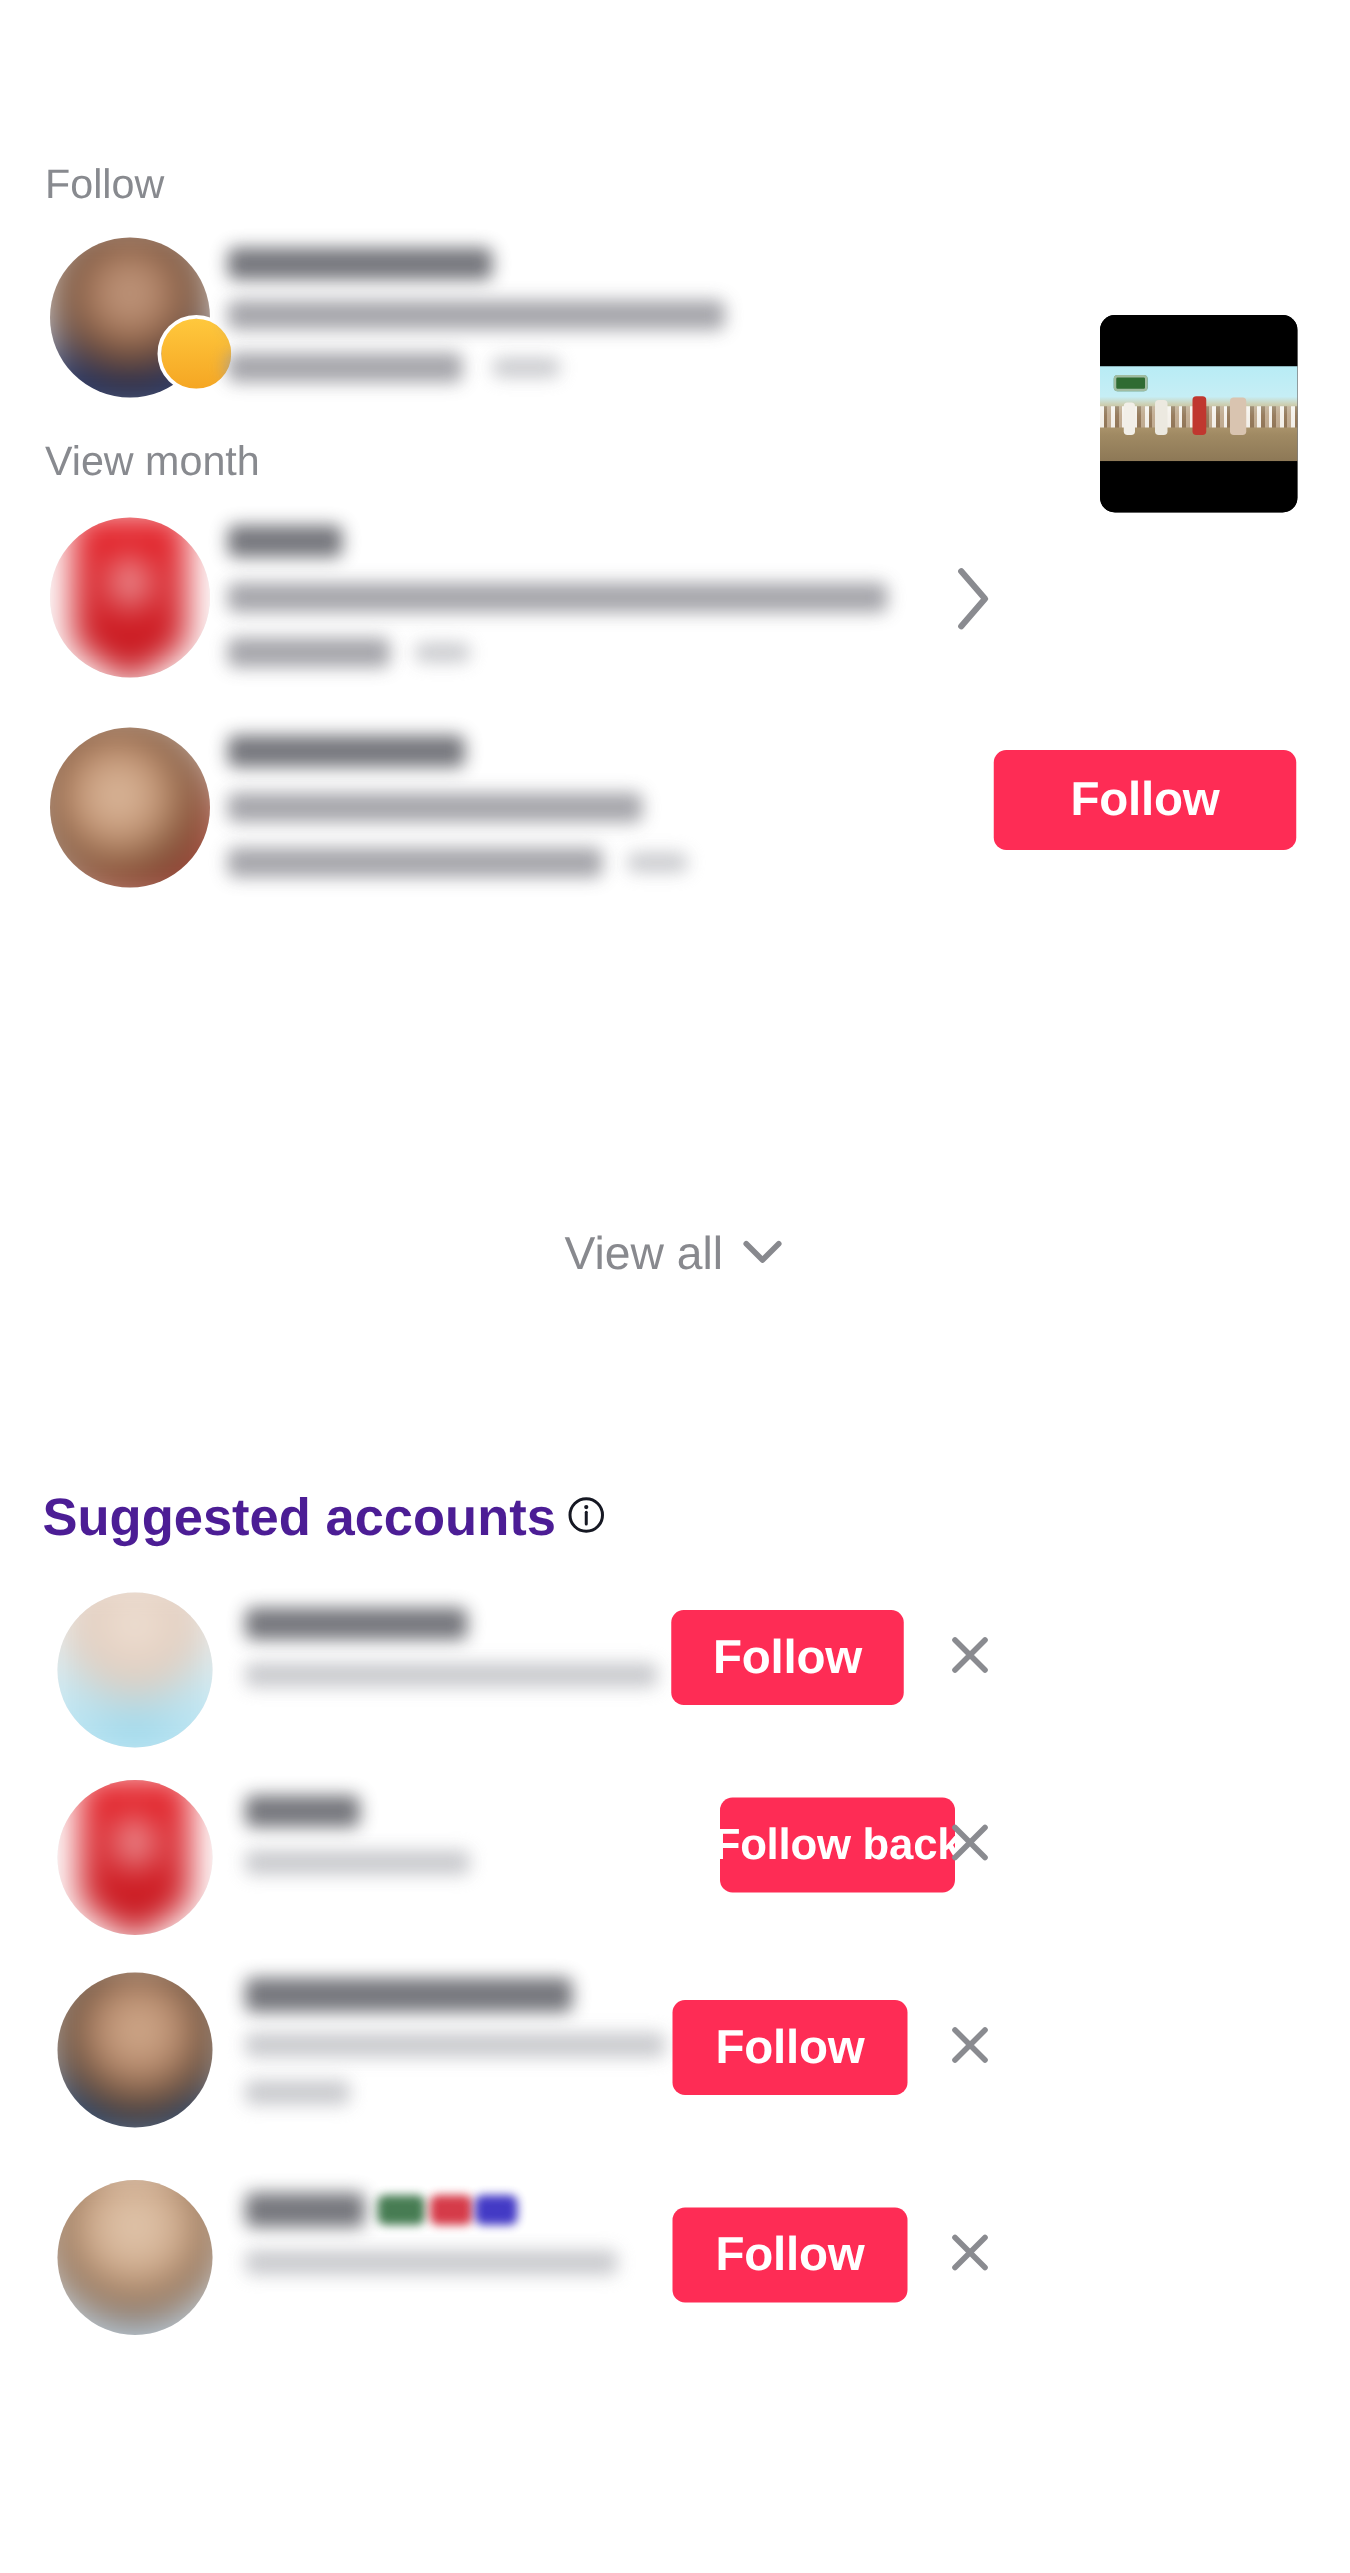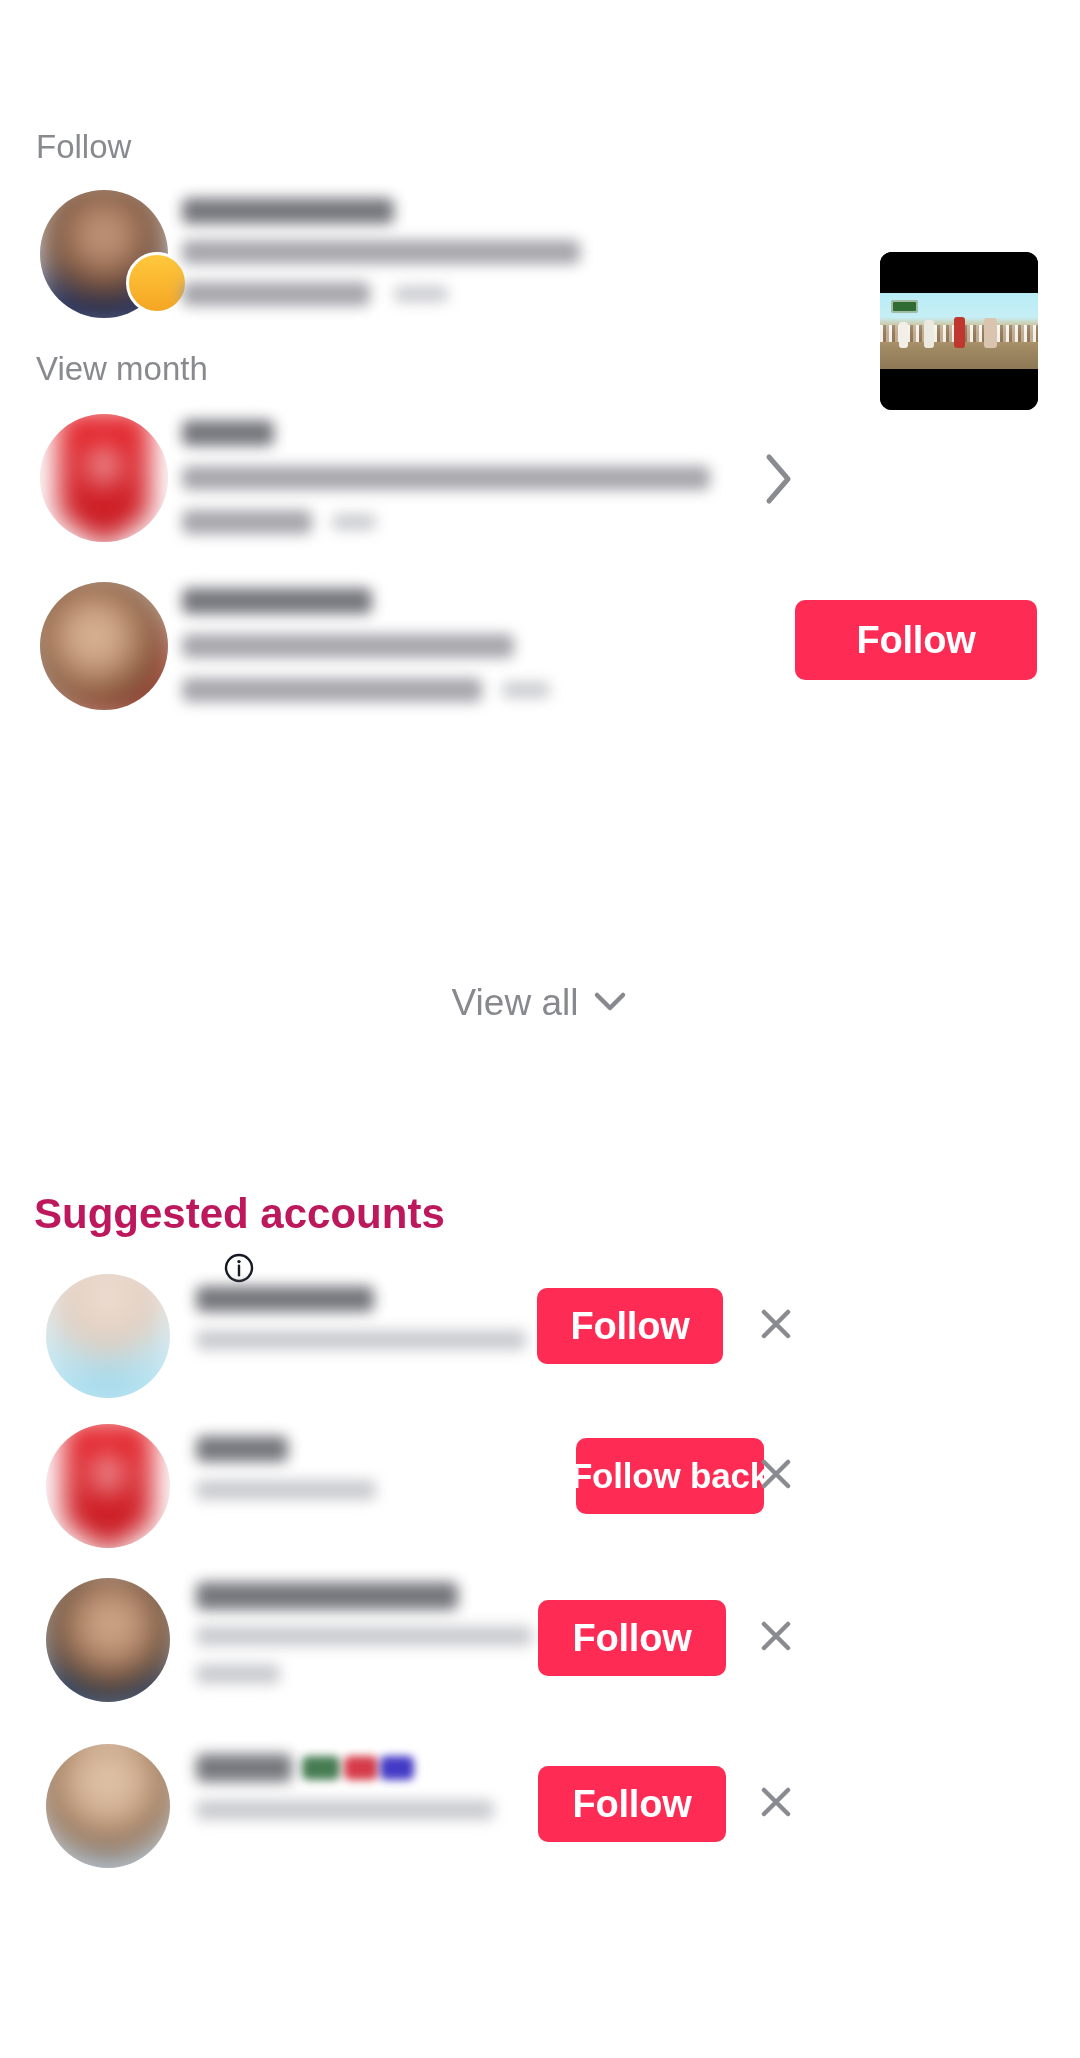--- a/index.html
+++ b/index.html
@@ -160,22 +160,22 @@
 
   .view-all{
     position:absolute;left:0;width:1080px;
     display:flex;align-items:center;justify-content:center;
     gap:14px;cursor:pointer;
   }
   .view-all .va-text{font-size:37px;color:#88898e;}
 
   .sugg-title{
     position:absolute;left:34px;
-    font-size:42px;font-weight:bold;color:#be185d;
-    display:flex;align-items:center;gap:8px;flex-direction:column;
+    font-size:42px;font-weight:bold;color:#4c1d95;
+    display:flex;align-items:center;gap:8px;
   }
 
   .close-x{position:absolute;display:flex;align-items:center;justify-content:center;cursor:pointer;}
 
   .sugg-row{position:absolute;left:0;width:1080px;}
 </style>
 </head>
 <body>
 
 <div class="screen">

